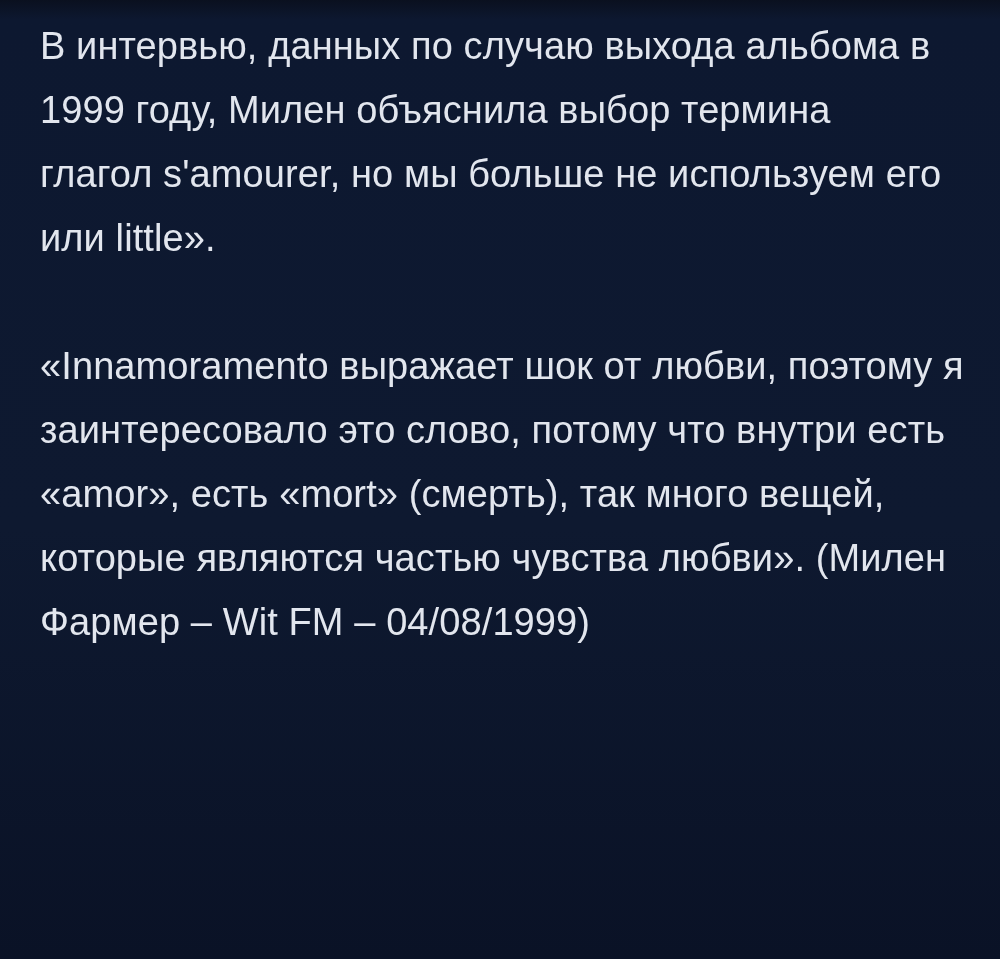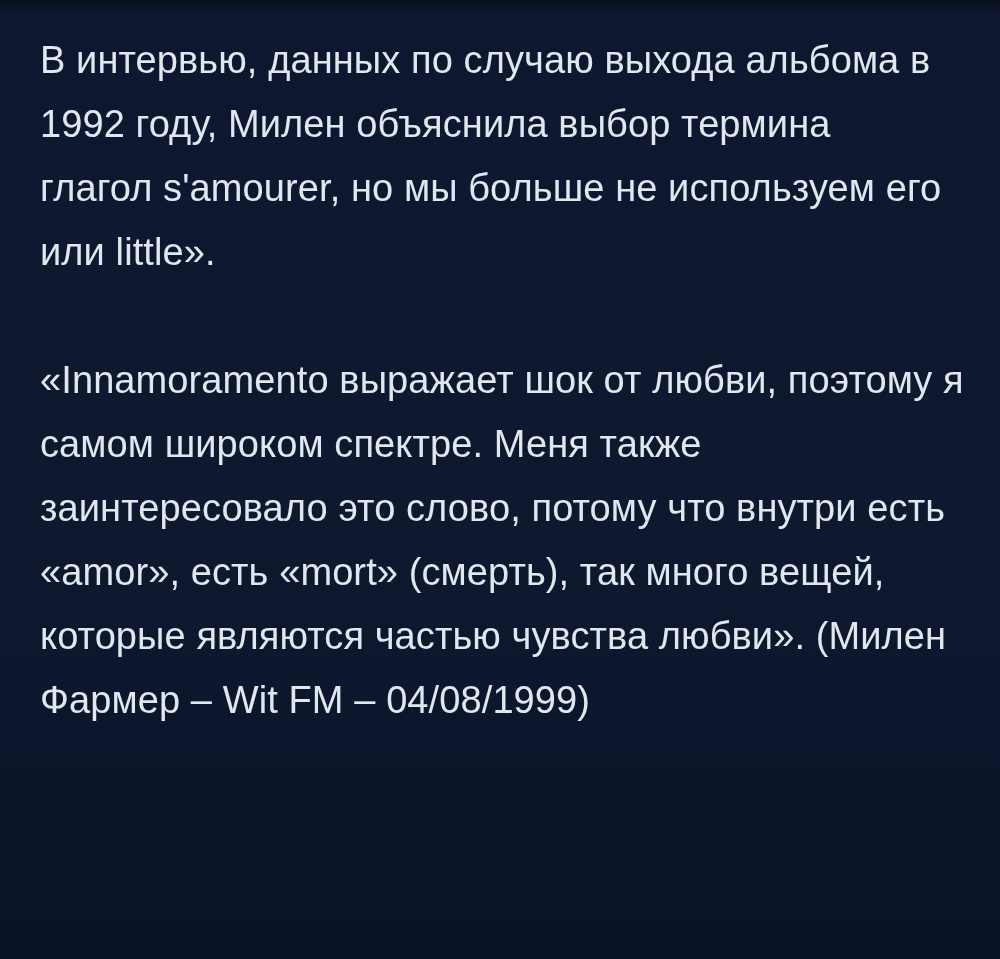--- a/index.html
+++ b/index.html
@@ -10,50 +10,49 @@
     width: 1000px;
     height: 959px;
     overflow: hidden;
     background: linear-gradient(180deg, #0a101f 0%, #0d1830 2%, #0e1930 55%, #0a1226 100%);
     font-family: "Liberation Sans", sans-serif;
   }
   .article {
     box-sizing: border-box;
     width: 1000px;
     height: 959px;
-    padding: 28px 30px 0 40px;
+    padding: 14px 30px 0 40px;
   }
   .line {
     font-size: 38px;
     line-height: 64px;
     font-weight: 400;
     color: #e2e6ee;
     white-space: nowrap;
     letter-spacing: 0.1px;
   }
   .para-gap {
     height: 64px;
   }
 </style>
 </head>
 <body>
 
 <div class="article">
 
   <div class="paragraph">
     <div class="line">В интервью, данных по случаю выхода альбома в</div>
-    <div class="line">1992 году, Милен объяснила выбор термина</div>
+    <div class="line">1999 году, Милен объяснила выбор термина</div>
     <div class="line">глагол s'amourer, но мы больше не используем его</div>
     <div class="line">или little».</div>
   </div>
 
   <div class="para-gap"></div>
 
   <div class="paragraph">
     <div class="line">«Innamoramento выражает шок от любви, поэтому я</div>
-    <div class="line">самом широком спектре. Меня также</div>
     <div class="line">заинтересовало это слово, потому что внутри есть</div>
     <div class="line">«amor», есть «mort» (смерть), так много вещей,</div>
     <div class="line">которые являются частью чувства любви». (Милен</div>
     <div class="line">Фармер – Wit FM – 04/08/1999)</div>
   </div>
 
 </div>
 
 </body></html>

